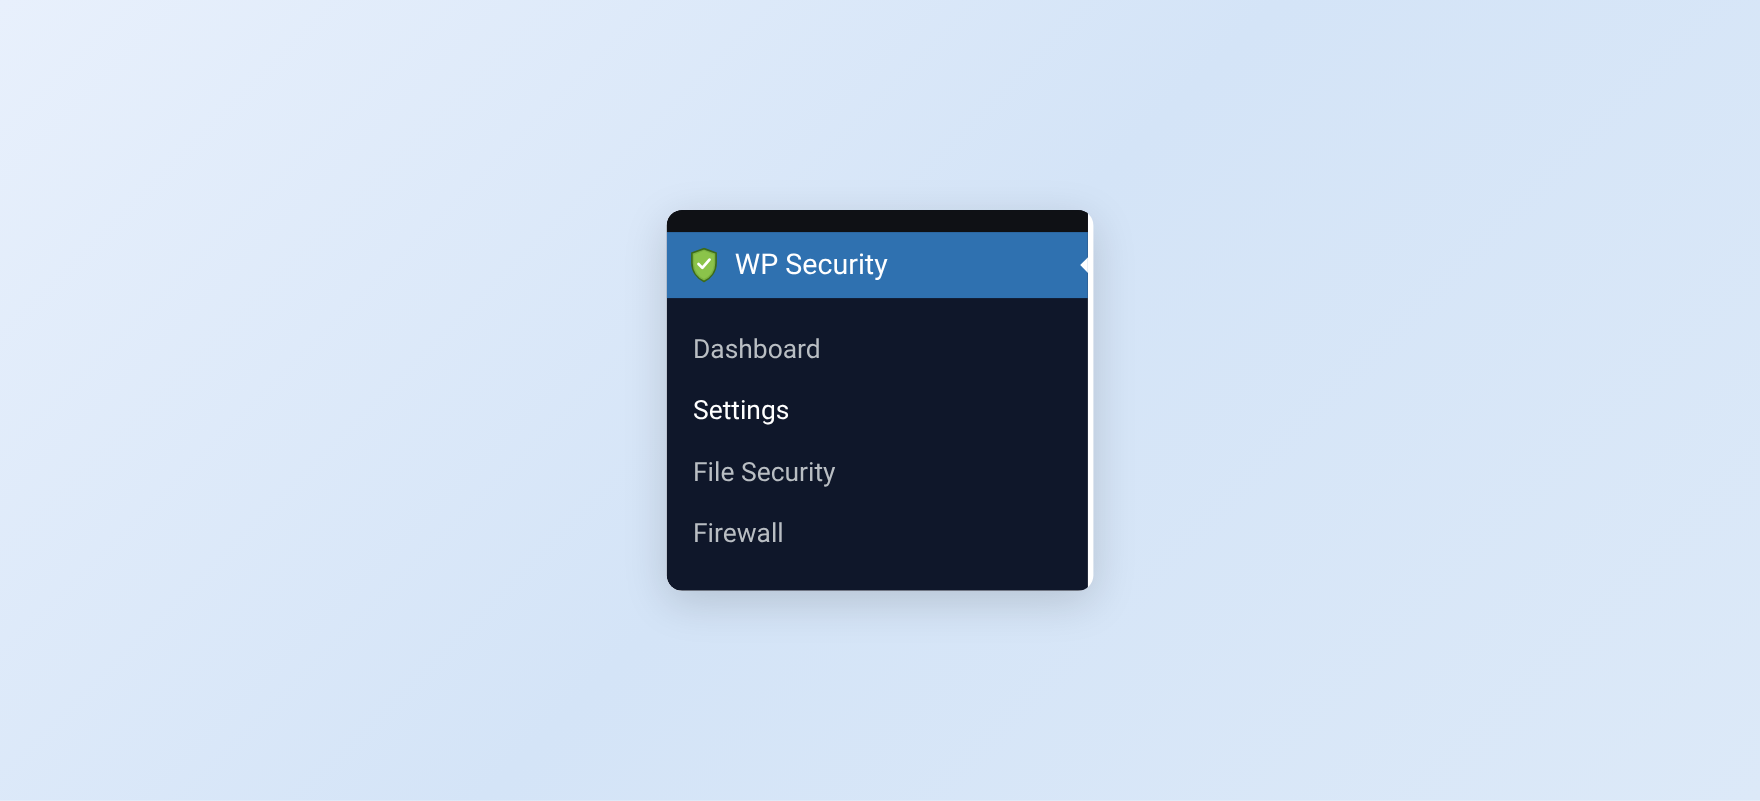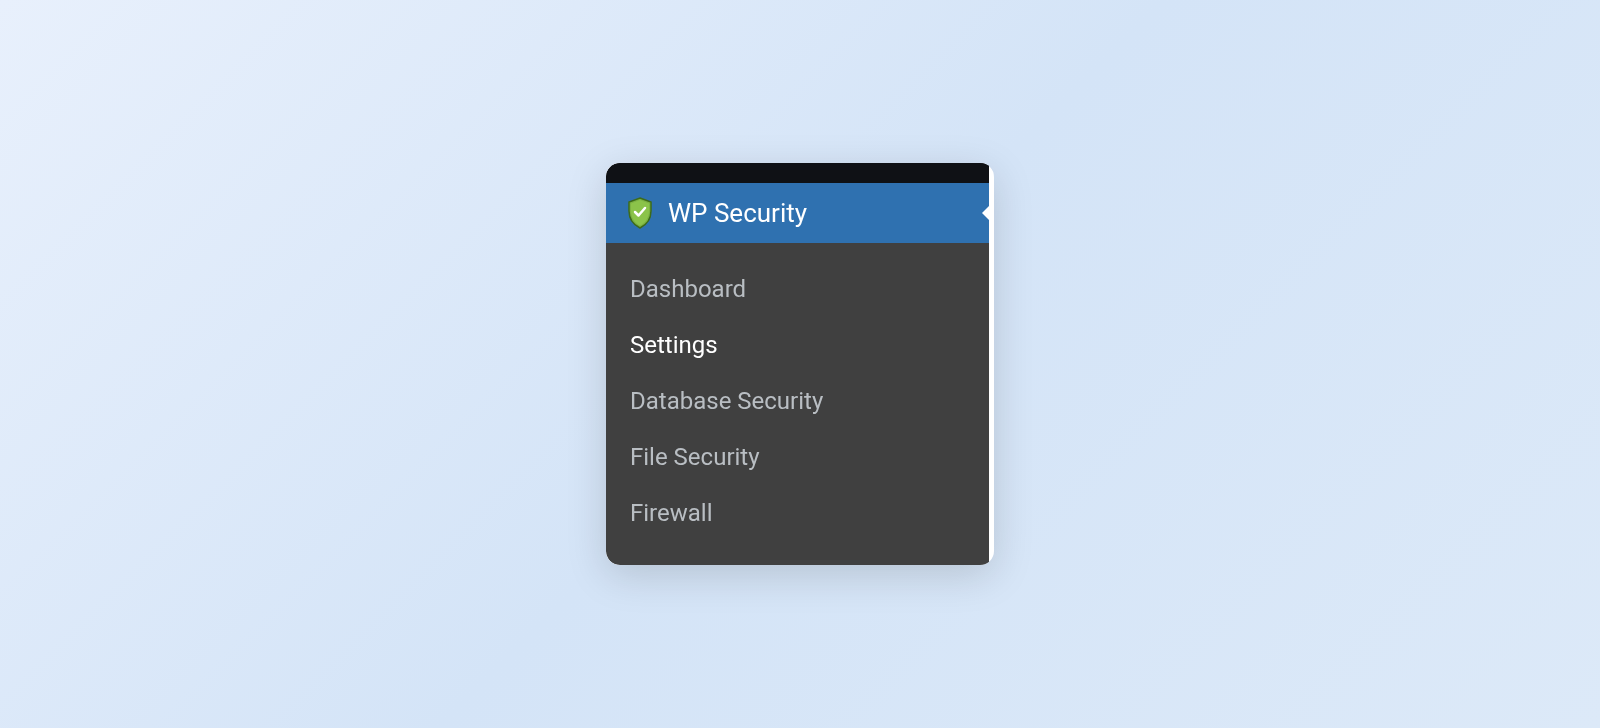--- a/index.html
+++ b/index.html
@@ -21,21 +21,21 @@
     .menu-container {
       width: 388px;
       background: #ffffff;
       border-radius: 14px;
       overflow: hidden;
       box-shadow: 0 10px 40px rgba(0, 0, 0, 0.15);
       position: relative;
     }
     
     .menu-inner {
-      background: #404040;
+      background: #0f172a;
       border-top-left-radius: 14px;
       border-bottom-left-radius: 14px;
       margin-right: 5px;
       overflow: hidden;
     }
     
     .top-bar {
       height: 20px;
       background: #0f1115;
     }
@@ -107,18 +107,17 @@
           <path d="M14 3 L23 6.5 L23 14 C23 21 19 26 14 28.5 C9 26 5 21 5 14 L5 6.5 Z" fill="#8bc34a" stroke="none"></path>
           <path d="M9 15 L12.5 18.5 L19 11" stroke="#ffffff" stroke-width="2.5" fill="none" stroke-linecap="round" stroke-linejoin="round"></path>
         </svg>
       </span>
       <span class="header-title">WP Security</span>
     </div>
 
     <div class="menu-list">
       <div class="menu-item">Dashboard</div>
       <div class="menu-item active">Settings</div>
-      <div class="menu-item">Database Security</div>
       <div class="menu-item">File Security</div>
       <div class="menu-item">Firewall</div>
     </div>
   </div>
 </div>
 
 </body></html>

